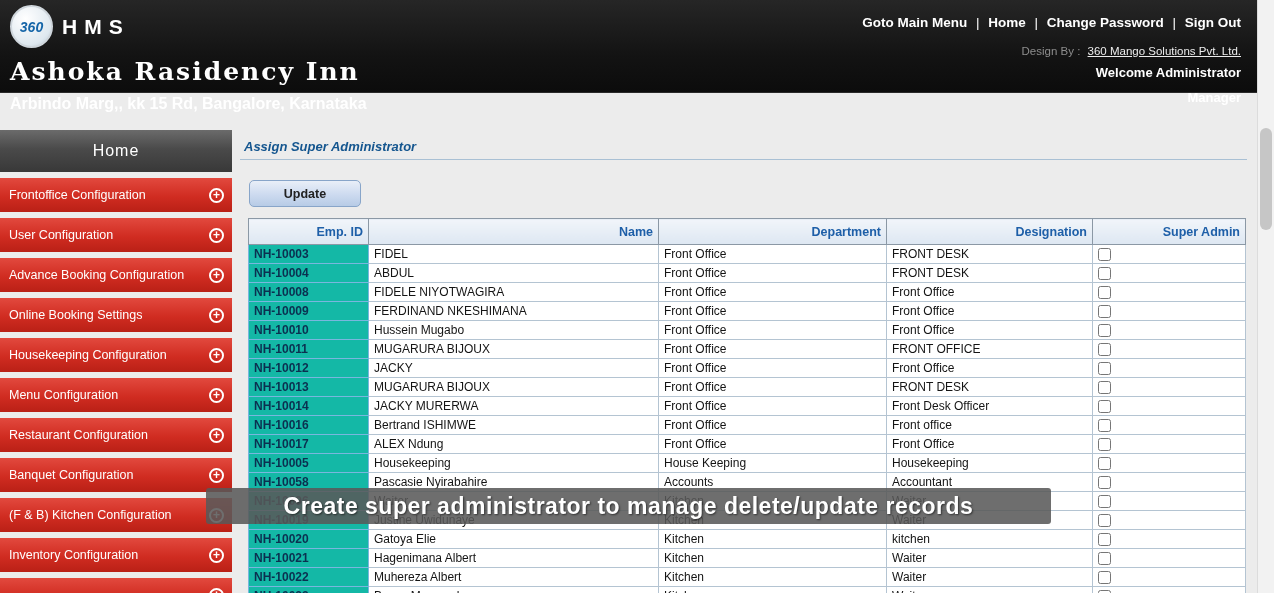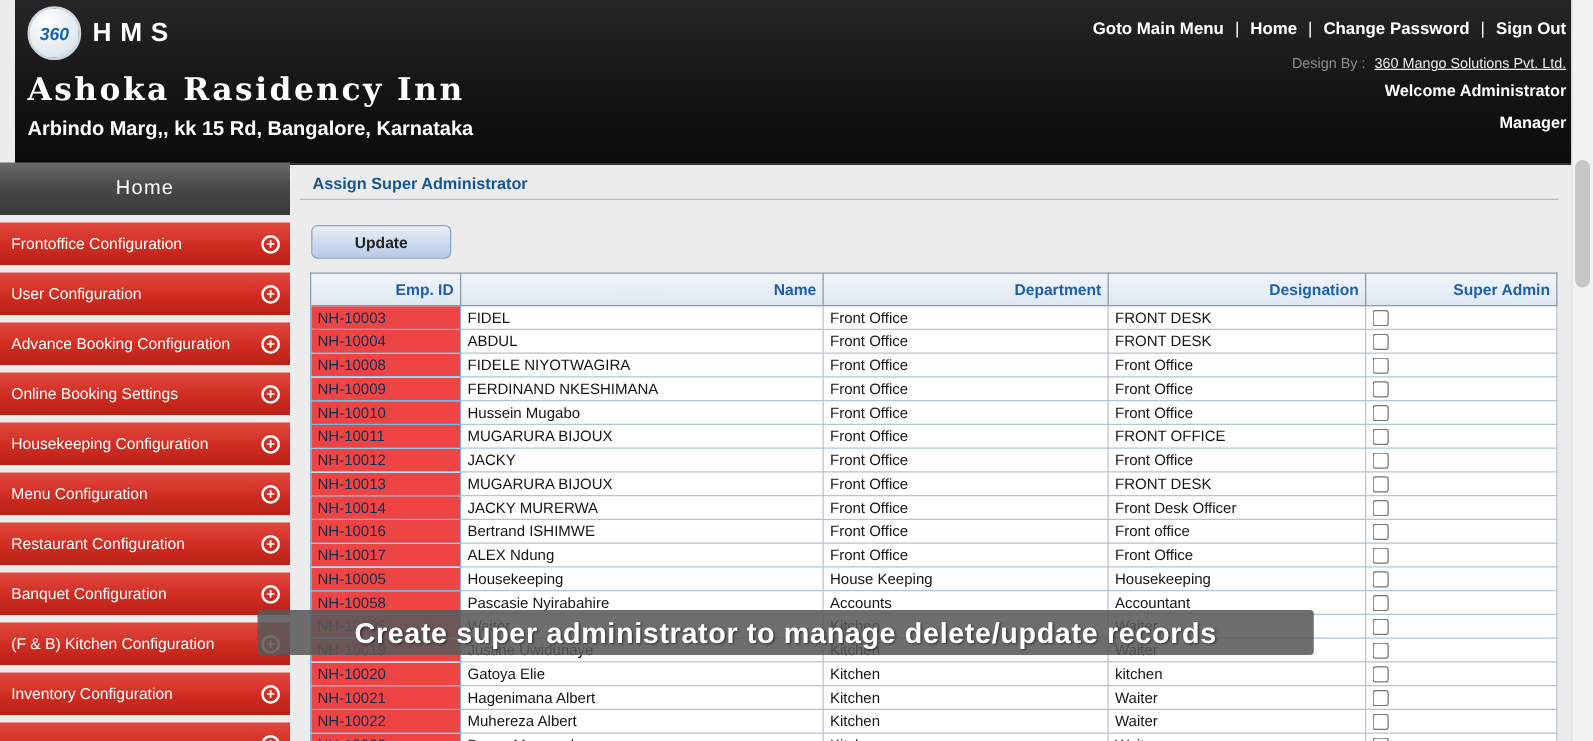--- a/index.html
+++ b/index.html
@@ -7,21 +7,21 @@
   body {
     width:1274px; height:593px;
     font-family:"Liberation Sans", sans-serif;
     background:#ececec;
     overflow:hidden;
     position:relative;
   }
 
   
   .header {
-    position:absolute; top:0; left:12px; width:1257px; height:132px;
+    position:absolute; top:0; left:0; width:1257px; height:93px;
     background:linear-gradient(180deg,#262626 0%,#131313 60%,#0c0c0c 100%);
     border-bottom:1px solid #2a2a2a;
   }
   .header-left { position:absolute; left:10px; top:5px; }
   .logo-row { display:flex; align-items:center; gap:9px; }
   .logo-circle {
     width:43px; height:43px; border-radius:50%;
     background:radial-gradient(circle at 35% 30%, #ffffff 0%, #dfe8ef 70%, #b9c6d2 100%);
     border:2px solid #cfd6dc;
     display:flex; align-items:center; justify-content:center;
@@ -70,22 +70,22 @@
     display:flex; align-items:center; justify-content:center;
     font-size:12px; line-height:1; font-weight:bold; color:#fff;
   }
 
   
   .content {
     position:absolute; left:232px; top:122px; width:1025px; height:471px;
     overflow:hidden;
   }
   .page-title {
-    position:absolute; left:18px; top:17px;
-    color:#15568f; font-weight:bold; font-size:13px;
+    position:absolute; left:12px; top:17px;
+    color:#15568f; font-weight:bold; font-size:13px;font-style:italic;
   }
   .title-rule {
     position:absolute; left:8px; right:10px; top:37px;
     border-top:1px solid #a9c0d4; height:0;
   }
   .update-btn {
     position:absolute; left:17px; top:58px; width:112px; height:27px;
     background:linear-gradient(180deg,#e9eff8 0%,#cfdcf0 50%,#b7cbe6 100%);
     border:1px solid #88a5c9; border-radius:5px;
     font-family:inherit; font-weight:bold; font-size:12.5px; color:#222;
@@ -101,21 +101,21 @@
     background:linear-gradient(180deg,#f1f5fa 0%,#dde7f2 100%);
     color:#1e5fa8; font-weight:bold; font-size:12.5px; text-align:right;
     border:1px solid #8b98a5; white-space:nowrap;
   }
   .emp-table td {
     height:19px; padding:0 5px;
     border:1px solid #b4c4d2; color:#141414;
     overflow:hidden; white-space:nowrap;
   }
   .emp-table td.emp-id {
-    background:#ef4444; color:#0b3050; font-weight:normal;
+    background:#14b8a6; color:#0b3050; font-weight:bold;
     border-color:#79b6de;
   }
   .emp-table td.chk input {
     width:13px; height:13px; margin:0; vertical-align:middle; cursor:pointer;
   }
 
   
   .caption {
     position:absolute; left:206px; top:488px; width:845px; height:36px;
     background:rgba(88,88,88,0.87); border-radius:3px;

